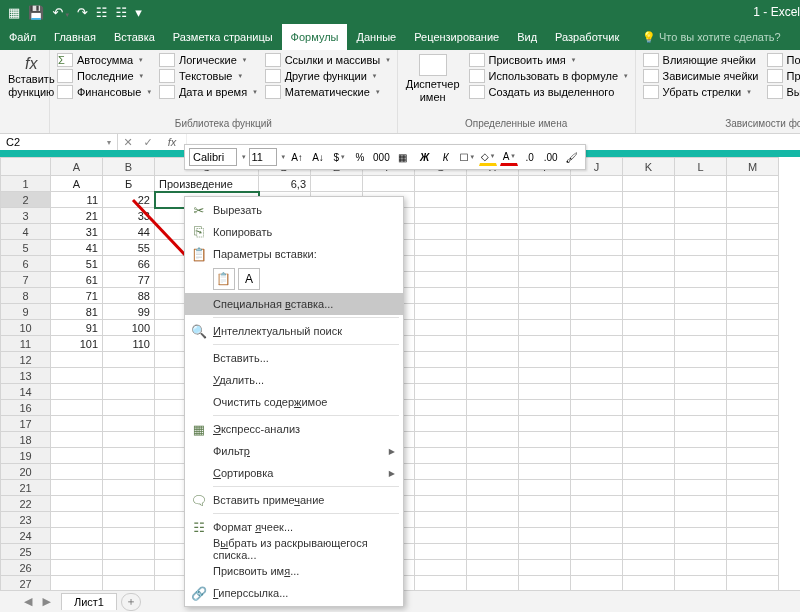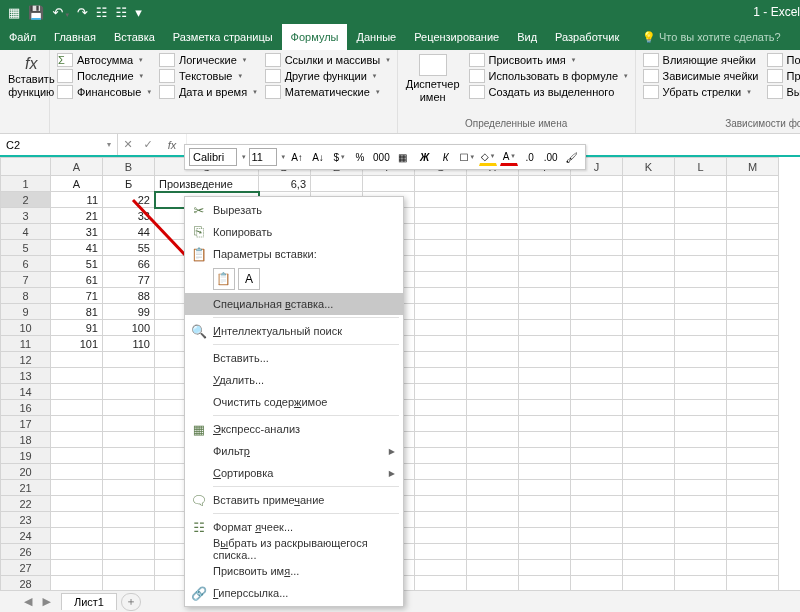--- a/index.html
+++ b/index.html
@@ -14,21 +14,21 @@
 .tell-me { color:#b7d8c5; margin-left:14px; }
 .ribbon { height:84px; background:#f3f3f3; border-bottom:1px solid #d4d4d4; display:flex; font-size:11px; }
 .ribbon-group { border-right:1px solid #e0e0e0; display:flex; flex-direction:column; padding:2px 4px; }
 .ribbon-body { flex:1; display:flex; align-items:flex-start; gap:2px; }
 .ribbon-big { display:flex; flex-direction:column; align-items:center; padding:2px 4px; cursor:pointer; text-align:center; line-height:1.2; }
 .ribbon-big .ic { width:28px; height:22px; background:#fff; border:1px solid #c8c8c8; margin-bottom:2px; }
 .ribbon-item { display:flex; align-items:center; gap:4px; padding:1px 3px; cursor:pointer; white-space:nowrap; }
 .ribbon-item .ic { width:16px; height:14px; background:#fff; border:1px solid #c8c8c8; display:inline-block; }
 .ribbon-col { display:flex; flex-direction:column; }
 .ribbon-label { text-align:center; color:#666; font-size:10px; padding:2px 0; }
-.namebox-row { height:23px; background:#fff; display:flex; align-items:stretch; border-bottom:2px solid #14b8a6; }
+.namebox-row { height:23px; background:#fff; display:flex; align-items:stretch; border-bottom:7px solid #14b8a6; }
 .namebox { width:118px; border-right:1px solid #d4d4d4; display:flex; align-items:center; padding:0 6px; background:#fff; }
 .namebox .dd { margin-left:auto; color:#888; font-size:8px; }
 .fx { width:28px; display:flex; align-items:center; justify-content:center; color:#666; font-style:italic; }
 .fbar-btn { width:20px; display:flex; align-items:center; justify-content:center; color:#888; cursor:pointer; }
 .mini-toolbar { position:absolute; left:184px; top:144px; background:#fff; border:1px solid #c9c9c9; box-shadow:1px 1px 2px rgba(0,0,0,0.15); display:flex; padding:2px; z-index:5; }
 .mt-row { display:flex; align-items:center; gap:3px; padding:1px 2px; }
 .mt-btn { min-width:18px; height:18px; display:flex; align-items:center; justify-content:center; border:1px solid transparent; cursor:pointer; font-size:10px; }
 .mt-input { width:48px; height:18px; border:1px solid #ababab; padding:0 3px; font-size:11px; }
 .mt-num { width:28px; height:18px; border:1px solid #ababab; padding:0 2px; font-size:11px; }
 .grid-wrap { position:relative; background:#fff; }
@@ -143,20 +143,21 @@
             <span>Другие функции</span>
             <span class="drop">▾</span>
           </div>
         <div class="ribbon-item">
             <span class="ic"></span>
             <span>Математические</span>
             <span class="drop">▾</span>
           </div>
       </div>
     </div>
+    <div class="ribbon-label">Библиотека функций</div>
   </div>
   <div class="ribbon-group">
     <div class="ribbon-body">
       <div class="ribbon-big">
           <div class="ic"></div>
           <span style="white-space:pre-line;">Диспетчер
 имен</span>
         </div>
       <div class="ribbon-col">
         <div class="ribbon-item">
@@ -632,20 +633,36 @@
           <td class="colF"></td>
           <td class="colG"></td>
           <td class="colH"></td>
           <td class="colI"></td>
           <td class="colJ"></td>
           <td class="colK"></td>
           <td class="colL"></td>
           <td class="colM"></td>
         </tr>
         <tr>
+          <td class="rowhdr">25</td>
+          <td class="colA"></td>
+          <td class="colB"></td>
+          <td class="colC"></td>
+          <td class="colD"></td>
+          <td class="colE"></td>
+          <td class="colF"></td>
+          <td class="colG"></td>
+          <td class="colH"></td>
+          <td class="colI"></td>
+          <td class="colJ"></td>
+          <td class="colK"></td>
+          <td class="colL"></td>
+          <td class="colM"></td>
+        </tr>
+        <tr>
           <td class="rowhdr">26</td>
           <td class="colA"></td>
           <td class="colB"></td>
           <td class="colC"></td>
           <td class="colD"></td>
           <td class="colE"></td>
           <td class="colF"></td>
           <td class="colG"></td>
           <td class="colH"></td>
           <td class="colI"></td>

